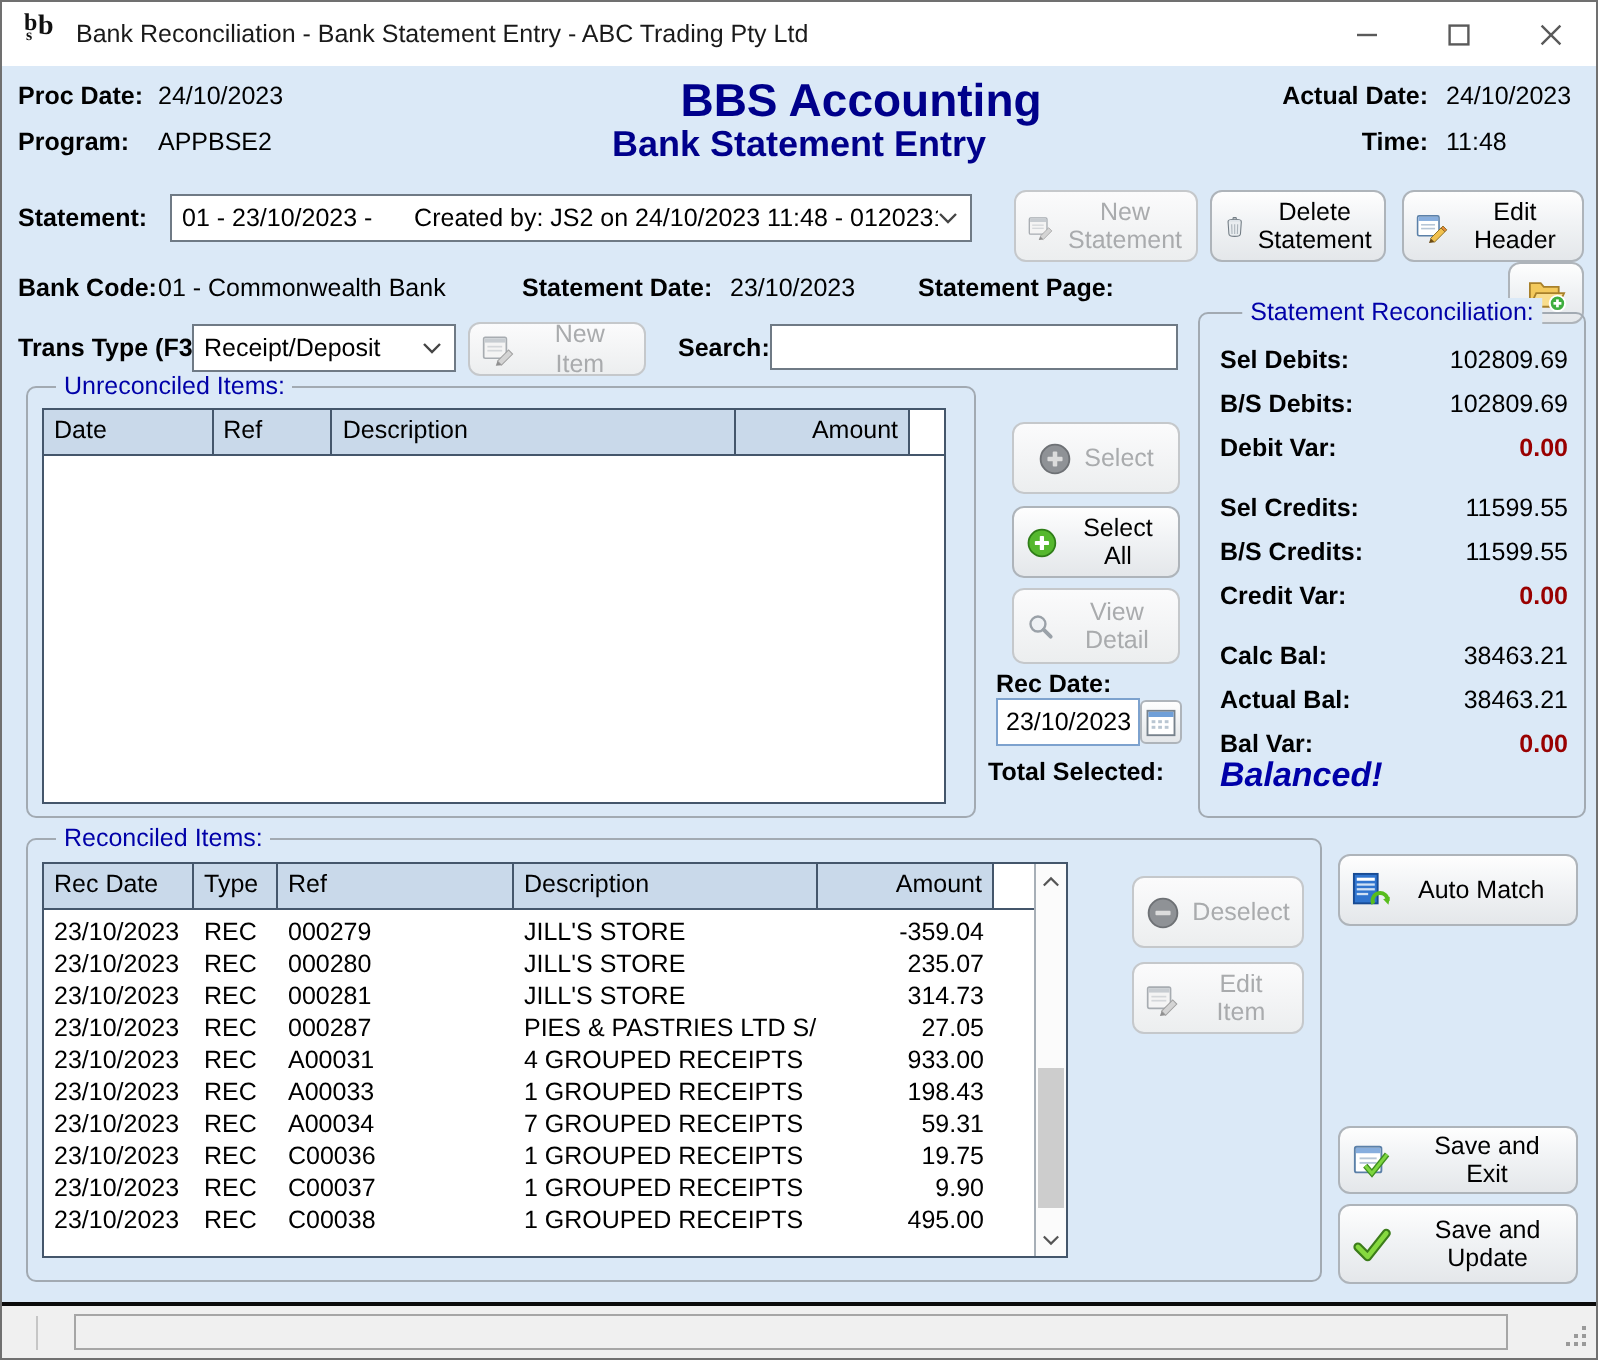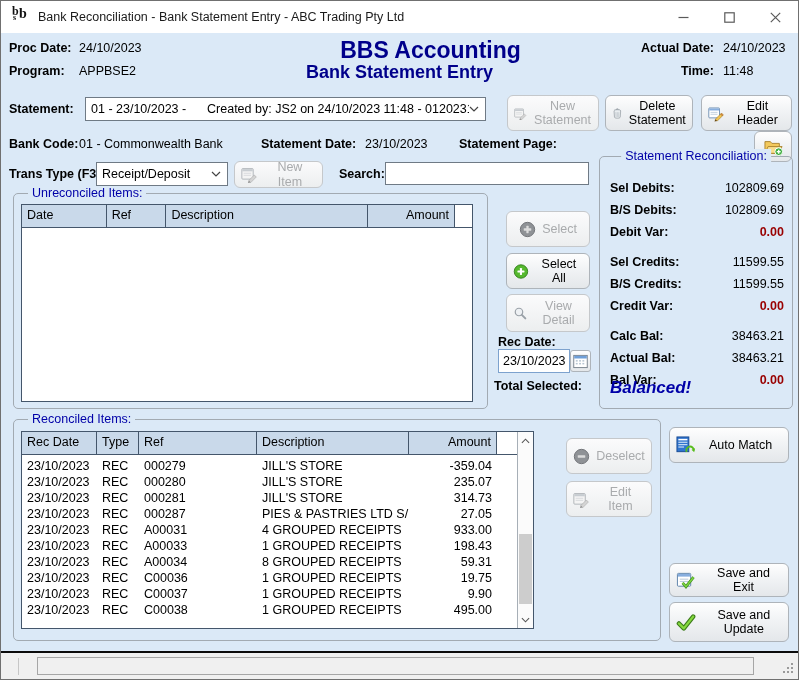--- a/index.html
+++ b/index.html
@@ -50,21 +50,21 @@
   .u-date{width:85px} .u-ref{width:60px} .u-desc{width:203px} .u-amt{width:87px;text-align:right} .u-gut{width:17px}
   .r-date{width:75px} .r-type{width:42px} .r-ref{width:118px} .r-desc{width:152px} .r-amt{width:88px;text-align:right} .r-gut{width:22px}
 
   .vscroll { position:absolute; top:0; right:0; bottom:0; width:16px; background:#fbfbfb; border-left:1px solid #a7afb7; }
   .varrow { position:absolute; left:0; width:15px; height:15px; display:flex; align-items:center; justify-content:center; }
   .varrow.up{ top:1px; } .varrow.down{ bottom:1px; }
   .vthumb { position:absolute; left:1px; right:1px; top:52%; height:36%; background:#cdcdcd; }
 
   
   .krows { position:absolute; left:10px; right:8px; top:16px; }
-  .krow { display:flex; justify-content:space-between; align-items:flex-end; height:22px;gap:12px; }
+  .krow { display:flex; justify-content:space-between; align-items:flex-start; height:22px;gap:12px; }
   .krow.gap { margin-top:8px; }
   .klabel { font-size:12.5px; font-weight:bold; }
   .kval { font-size:12.5px; }
   .kval.var { color:#990000; font-weight:bold; }
   .balanced { position:absolute; left:10px; bottom:10px; font-size:17px; font-weight:bold; font-style:italic; color:#0000a8; }
 
   
   .statusbar { position:absolute; left:0; bottom:0; width:100%; height:28px; background:#f0f0f0; border-top:2px solid #0b0b0b; }
   .sb-cell { position:absolute; left:4px; top:5px; width:14px; height:17px; border-right:1px solid #c6c6c6; }
   .sb-strip { position:absolute; left:36px; right:44px; top:4px; height:18px; border:1px solid #a6a6a6; background:#f0f0f0; }
@@ -353,21 +353,21 @@
           <div class="rc r-date">23/10/2023</div>
           <div class="rc r-type">REC</div>
           <div class="rc r-ref">A00033</div>
           <div class="rc r-desc">1 GROUPED RECEIPTS</div>
           <div class="rc r-amt">198.43</div>
         </div>
         <div class="rrow">
           <div class="rc r-date">23/10/2023</div>
           <div class="rc r-type">REC</div>
           <div class="rc r-ref">A00034</div>
-          <div class="rc r-desc">8 GROUPED RECEIPTS</div>
+          <div class="rc r-desc">7 GROUPED RECEIPTS</div>
           <div class="rc r-amt">59.31</div>
         </div>
         <div class="rrow">
           <div class="rc r-date">23/10/2023</div>
           <div class="rc r-type">REC</div>
           <div class="rc r-ref">C00036</div>
           <div class="rc r-desc">1 GROUPED RECEIPTS</div>
           <div class="rc r-amt">19.75</div>
         </div>
         <div class="rrow">

